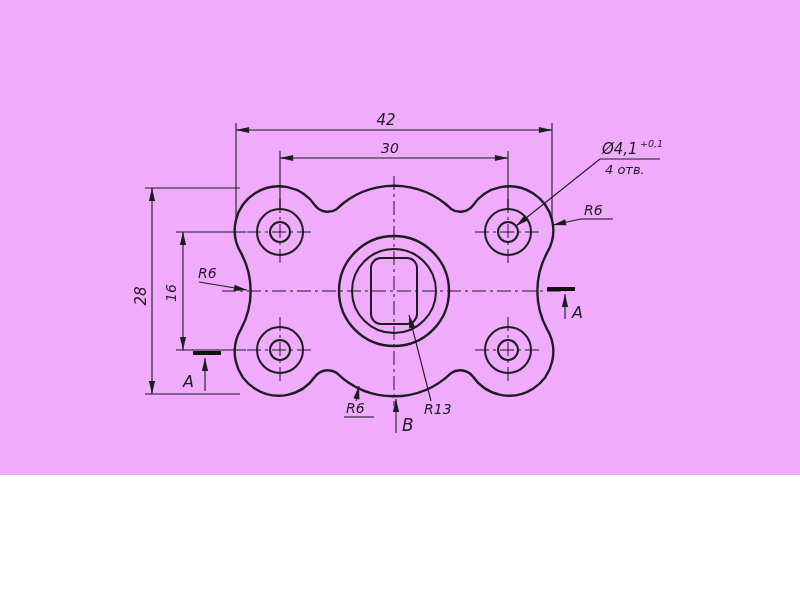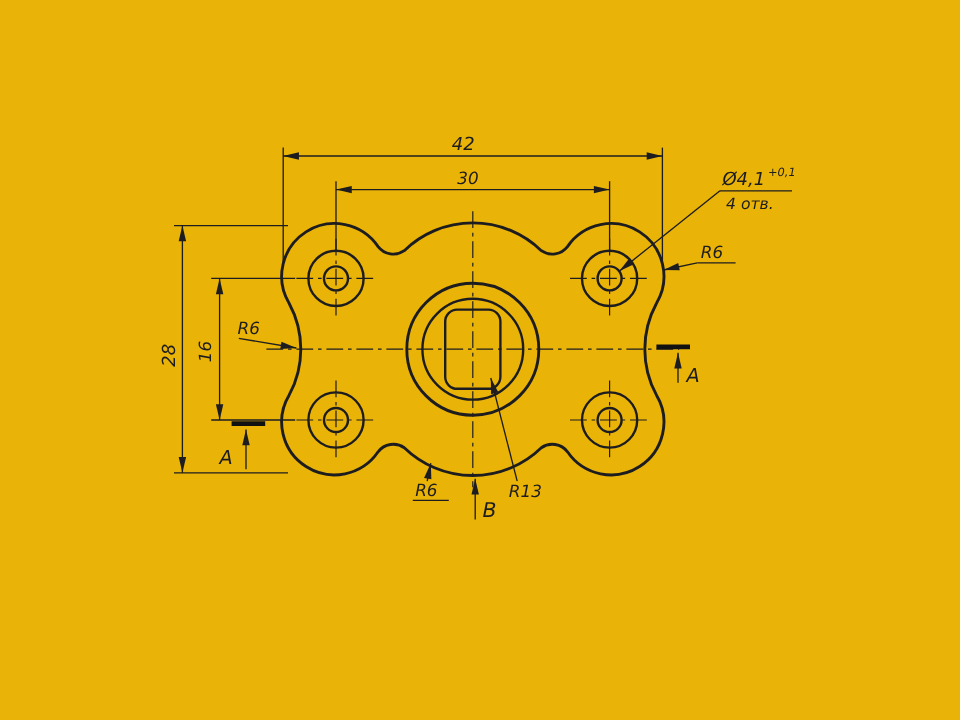--- a/index.html
+++ b/index.html
@@ -1,16 +1,16 @@
 <!DOCTYPE html>
 <html><head>
 <meta charset="utf-8">
 <style>
   html,body{margin:0;padding:0;background:#ffffff;}
-  .page{position:relative;width:800px;height:600px;background:#eab308;overflow:hidden;
+  .page{position:relative;width:800px;height:475px;background:#f0abfc;overflow:hidden;
         font-family:"DejaVu Sans",sans-serif;text-align:right;}
   svg{position:absolute;inset:0;}
   .ink{stroke:#1d1d1f;fill:none;}
   .outline{stroke-width:2.4;}
   .hole{stroke-width:2;}
   .thin{stroke-width:1.1;}
   .center{stroke-width:1;stroke-dasharray:14 4 3 4;}
   .thick{stroke-width:4;stroke:#111;}
   .lbl{fill:#1d1d1f;font-style:italic;font-family:"DejaVu Sans",sans-serif;}
 </style>

